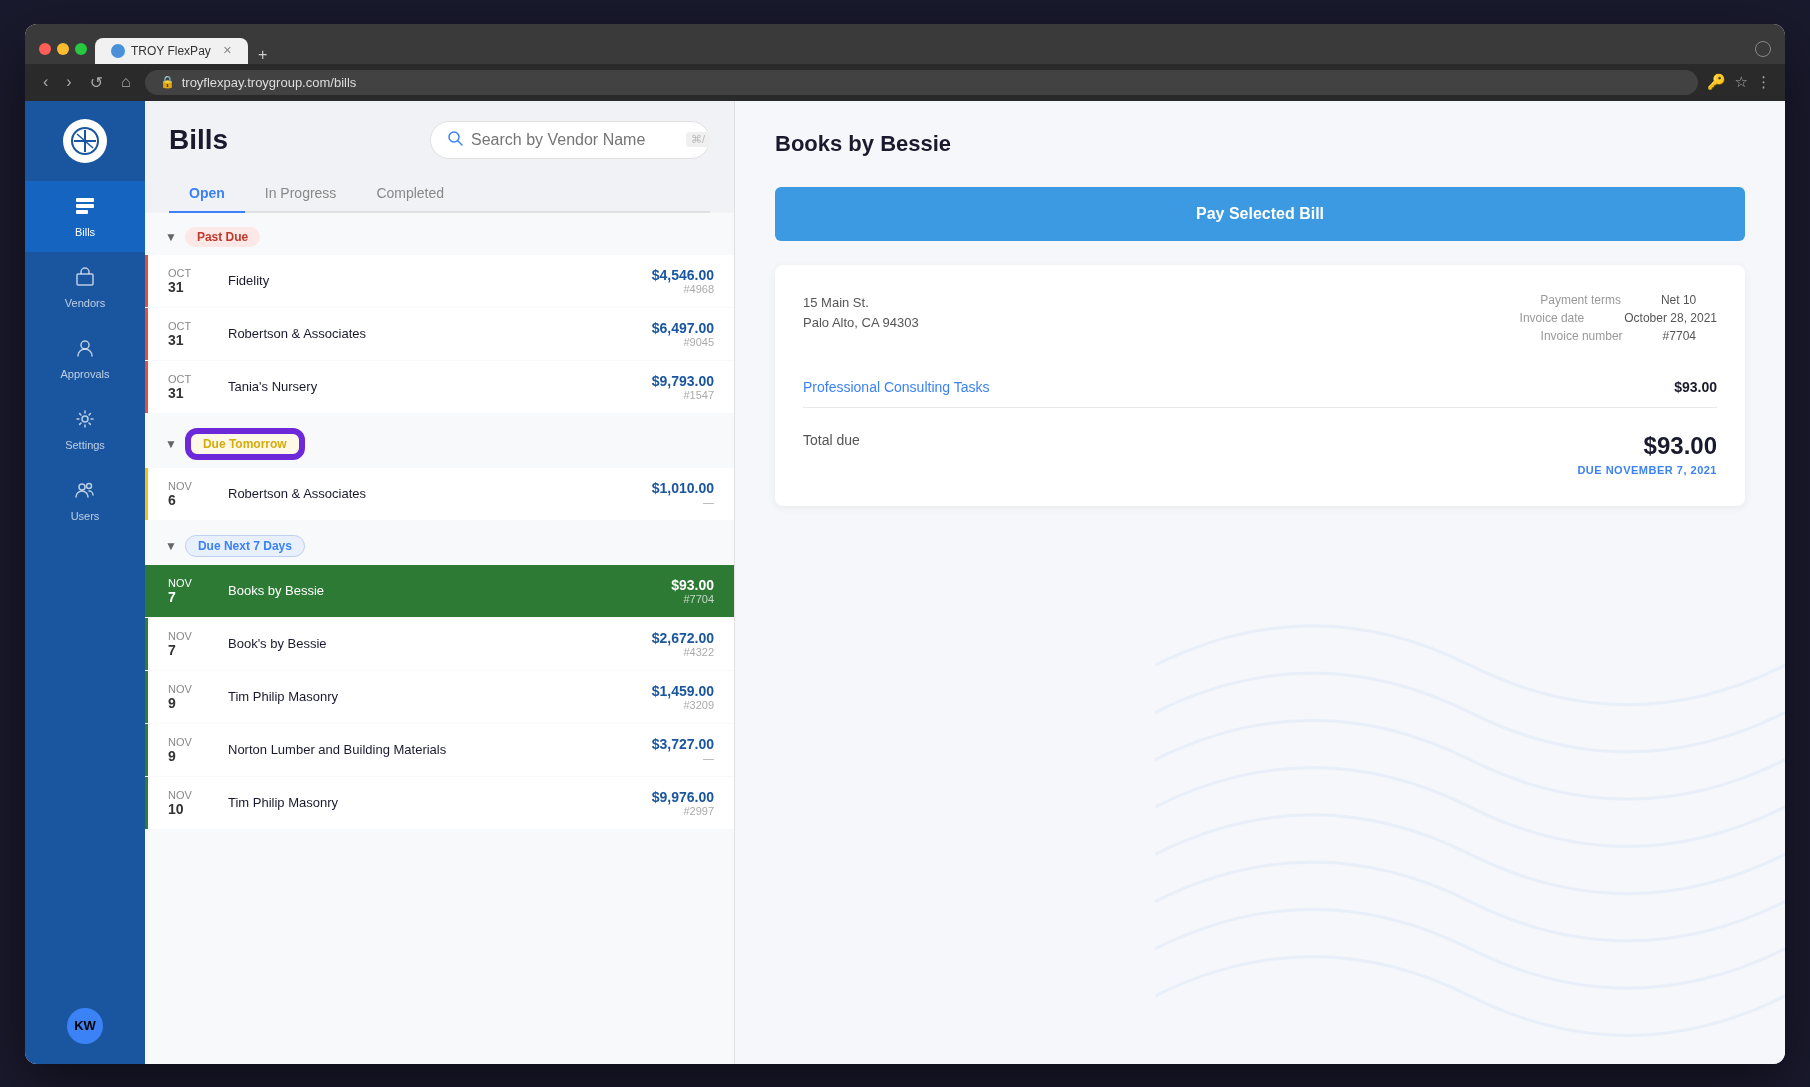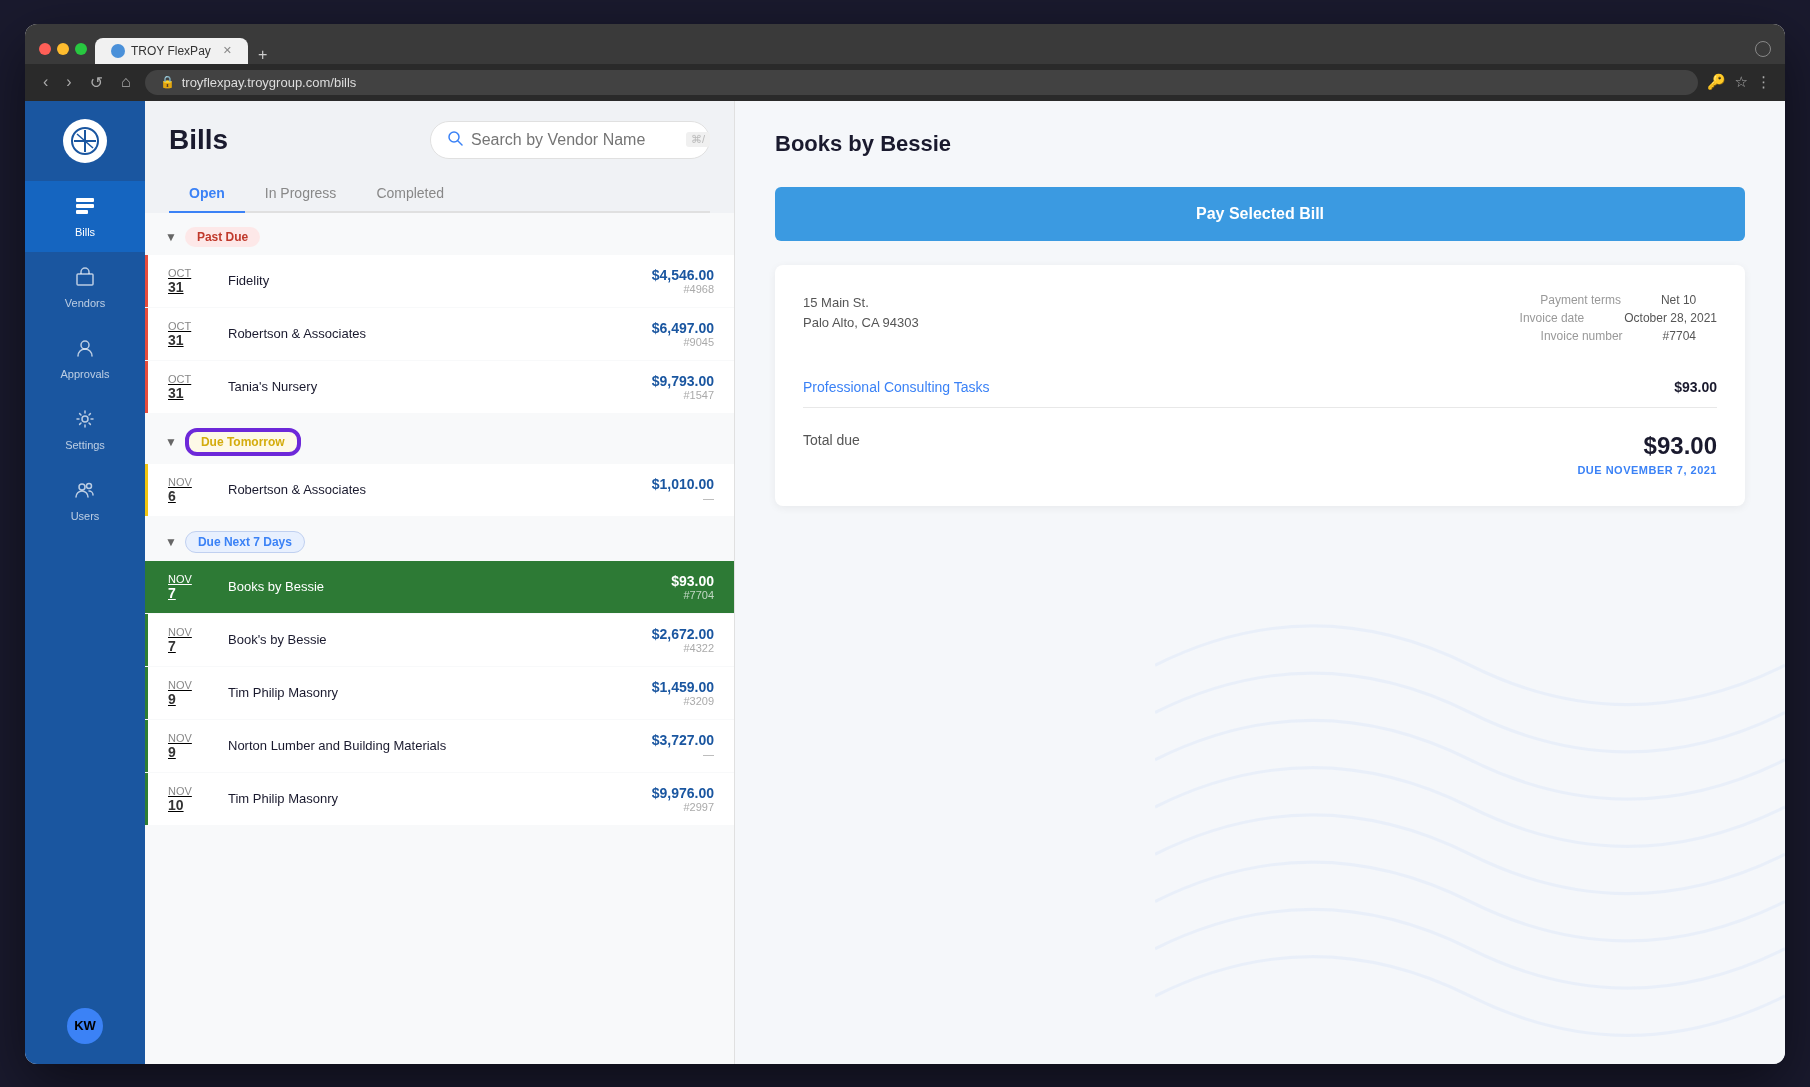--- a/index.html
+++ b/index.html
@@ -221,39 +221,39 @@
       cursor: pointer;
     }
     .section-toggle { color: #666; font-size: 12px; }
     .section-badge {
       padding: 3px 12px;
       border-radius: 12px;
       font-size: 12px;
       font-weight: 600;
     }
     .badge-red { background: #fde8e8; color: #c0392b; }
-    .badge-yellow { background: #fef9e7; color: #d4ac0d; border: 4px solid #6d28d9; }
+    .badge-yellow { background: #fef9e7; color: #d4ac0d; border: 6px solid #6d28d9; }
     .badge-gray { background: #e8f0fe; color: #3b82f6; border: 1px solid #c0d0f0; }
 
     .bill-item {
       display: flex;
       align-items: center;
       padding: 12px 20px;
       cursor: pointer;
       border-left: 3px solid transparent;
       background: #fff;
       margin-bottom: 1px;
       transition: background 0.15s;
     }
     .bill-item.active { background: #2d7a35; border-left: 3px solid #2d7a35; color: #fff; }
     .bill-item.past-due { border-left: 3px solid #e74c3c; }
     .bill-item.due-tomorrow { border-left: 3px solid #f1c40f; }
     .bill-item.due-next { border-left: 3px solid #2e7d32; }
 
-    .bill-date { min-width: 48px; text-decoration: underline; }
+    .bill-date { min-width: 48px; }
     .bill-month { font-size: 11px; text-transform: uppercase; color: inherit; }
     .bill-day { font-size: 14px; font-weight: 700; color: inherit; }
     .bill-item.active .bill-month,
     .bill-item.active .bill-day { color: #fff; }
     .bill-item:not(.active) .bill-month { color: #888; }
     .bill-item:not(.active) .bill-day { color: #333; }
 
     .bill-vendor { flex: 1; font-size: 13px; font-weight: 500; padding: 0 12px; }
     .bill-item.active .bill-vendor { color: #fff; }
     .bill-item:not(.active) .bill-vendor { color: #1a1a2e; }

